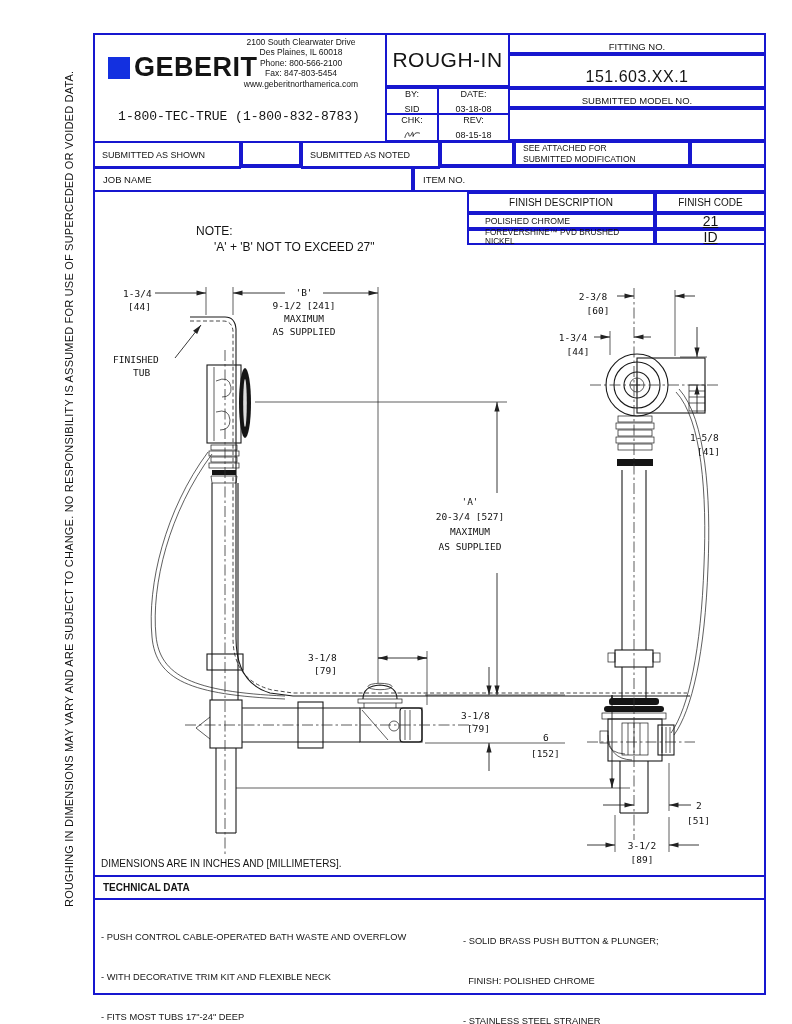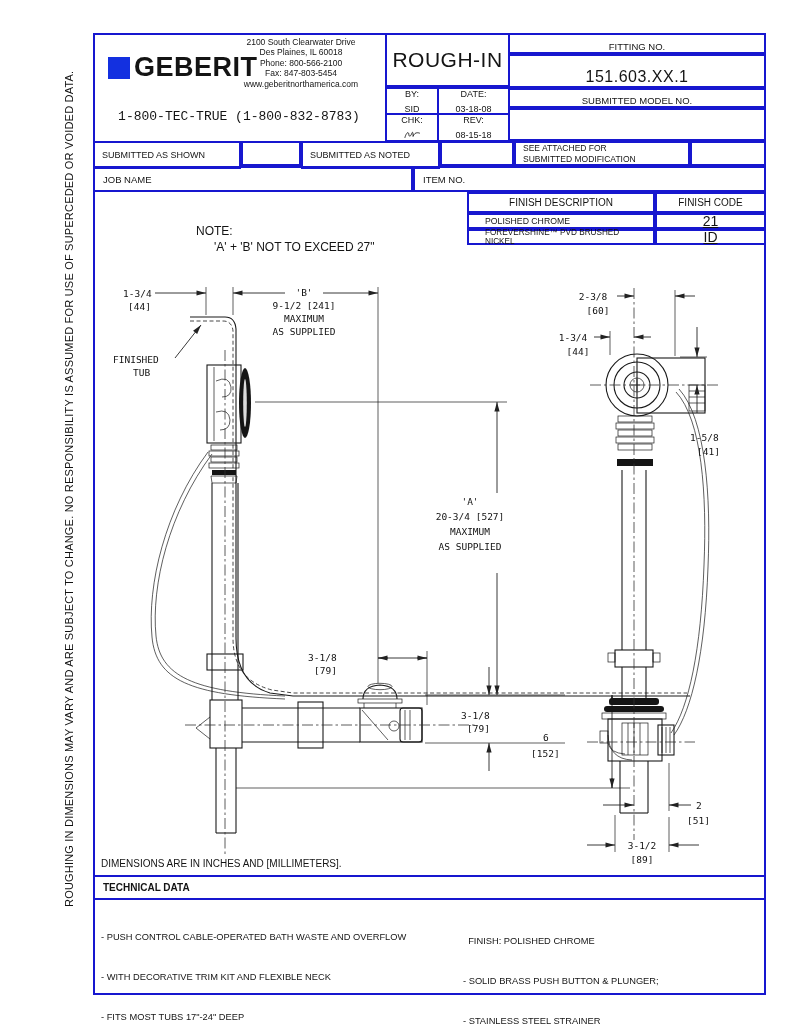--- a/index.html
+++ b/index.html
@@ -386,21 +386,21 @@
   <div class="tech-col" style="left:101px;top:904px;width:360px;">
     <div>- PUSH CONTROL CABLE-OPERATED BATH WASTE AND OVERFLOW</div>
     <div>- WITH DECORATIVE TRIM KIT AND FLEXIBLE NECK</div>
     <div>- FITS MOST TUBS 17"-24" DEEP</div>
     
     
     
     
   </div>
   <div class="tech-col" style="left:463px;top:908px;width:298px;">
+    <div>- SOLID BRASS PUSH BUTTON &amp; PLUNGER;</div>
     <div>  FINISH: POLISHED CHROME</div>
-    <div>- SOLID BRASS PUSH BUTTON &amp; PLUNGER;</div>
     <div>- STAINLESS STEEL STRAINER</div>
     
     
     
   </div>
 
 </div>
 
 </body></html>

